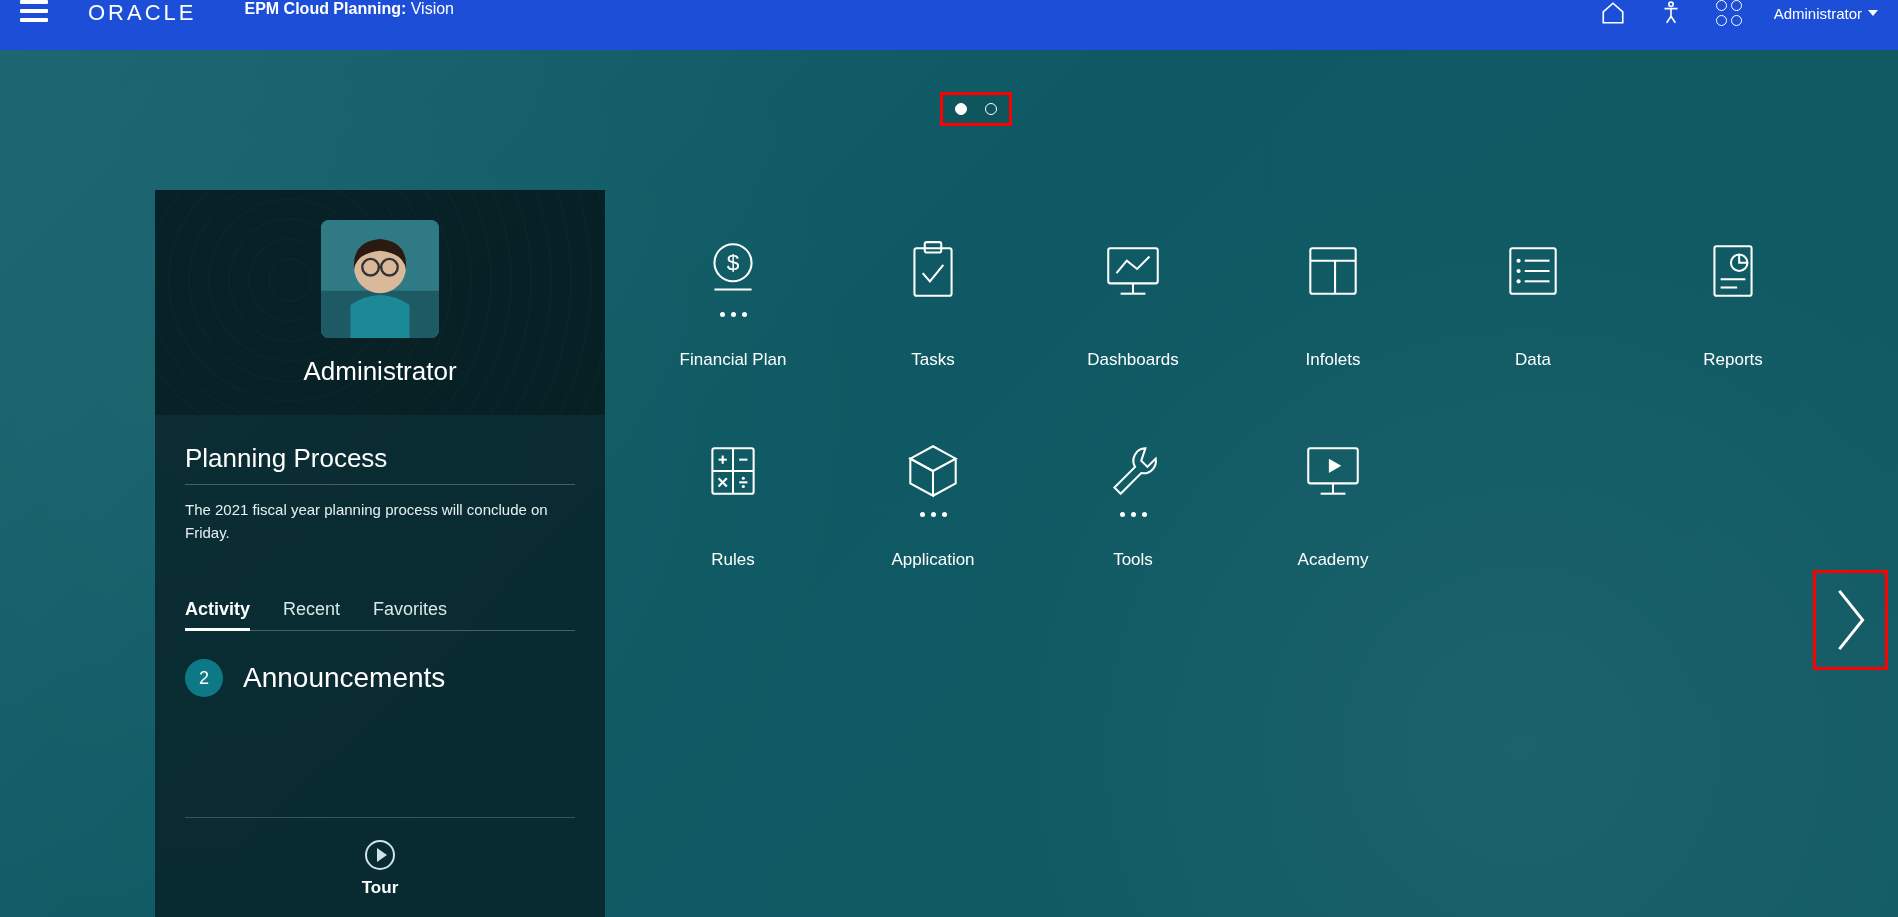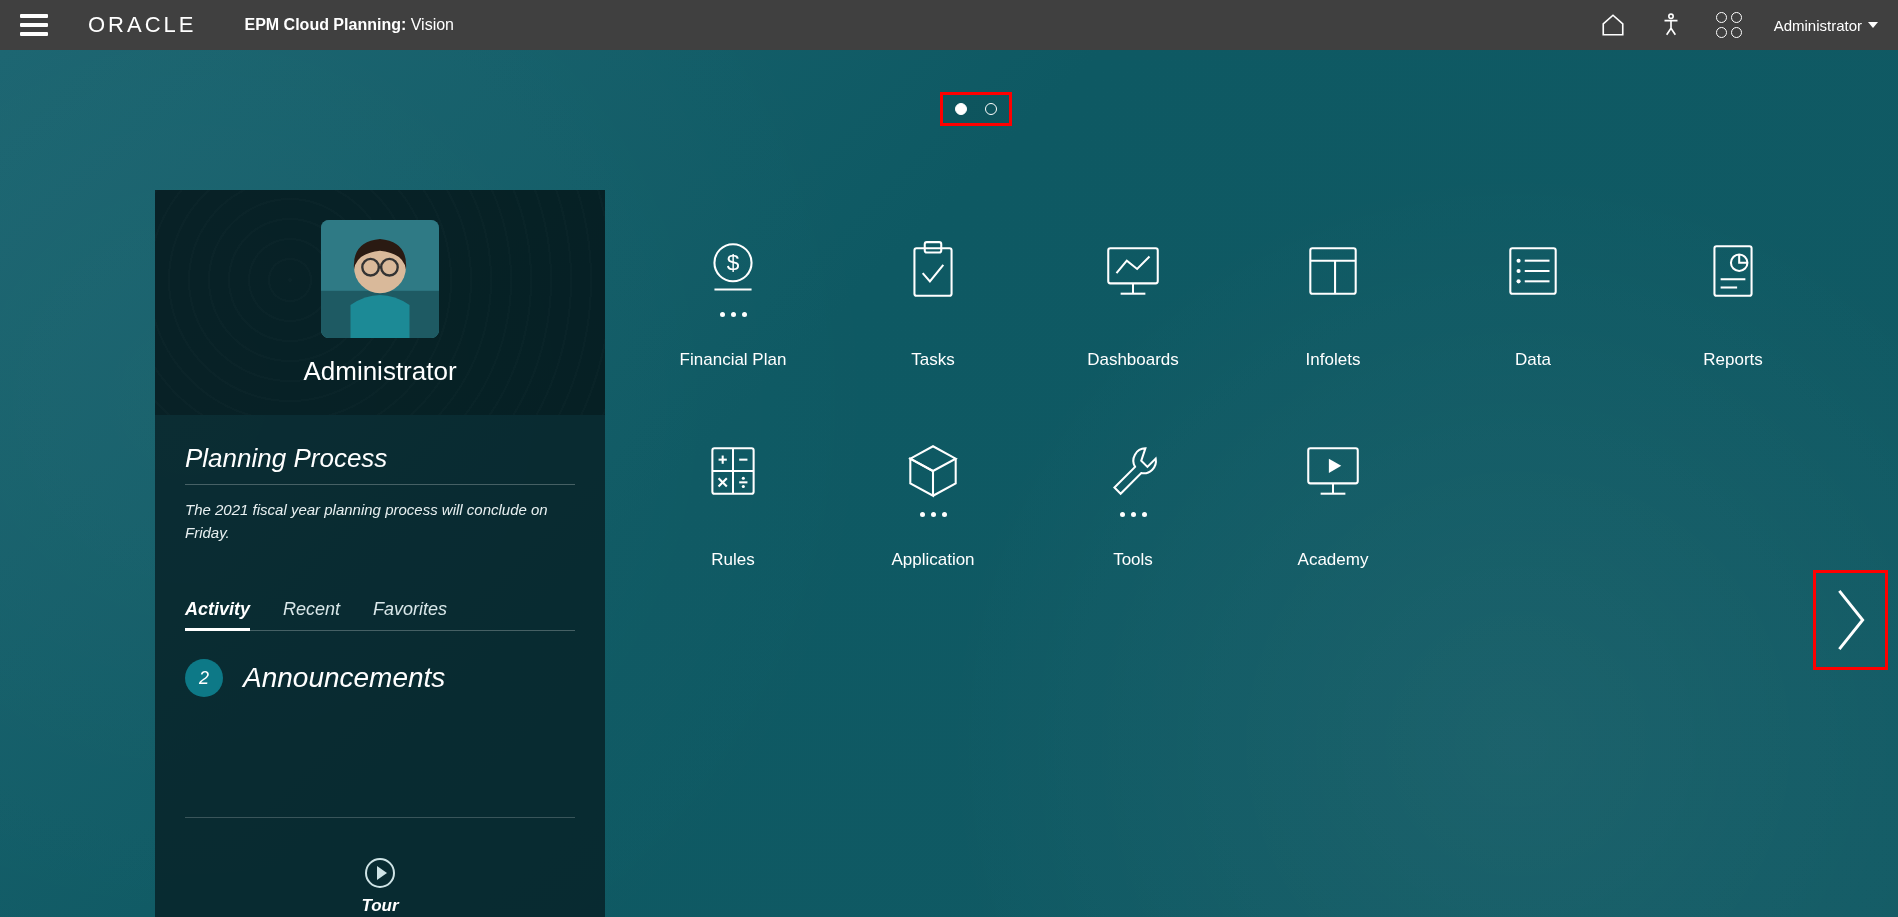--- a/index.html
+++ b/index.html
@@ -8,23 +8,23 @@
     height: 917px;
     font-family: "Helvetica Neue", Arial, sans-serif;
     overflow: hidden;
     background: #0d5e6a;
     color: #fff;
   }
   
   .header {
     position: absolute; top: 0; left: 0; right: 0;
     height: 50px;
-    background: #404040;
+    background: #1d4ed8;
     display: flex;
-    align-items: center;
+    align-items: flex-start;
     padding: 0 20px;
   }
   .hamburger {
     width: 28px; height: 22px;
     display: flex; flex-direction: column; justify-content: space-between;
     cursor: pointer;
   }
   .hamburger span { display: block; height: 4px; background:#fff; border-radius:1px;}
   .oracle-logo {
     margin-left: 40px;
@@ -111,38 +111,38 @@
   .avatar {
     width:118px; height:118px; border-radius:8px;
     background: linear-gradient(135deg,#2b6b74,#183f45);
     display:flex; align-items:center; justify-content:center;
     margin:0 auto;
     overflow:hidden;
     position:relative;
   }
   .avatar svg { width:100%; height:100%; }
   .username { margin-top:18px; font-size:26px; font-weight:300; }
-  .panel-body { padding: 28px 30px 0; font-style: italic; }
+  .panel-body { padding: 28px 30px 0; }
   .section-title { font-size:26px; font-weight:300; margin-bottom:10px; }
   .hr { height:1px; background:rgba(255,255,255,0.25); margin-bottom:14px;}
   .section-text { font-size:15px; line-height:1.5; color:#e8f0f1;}
   .tabs { display:flex; gap:33px; margin-top:55px; border-bottom:1px solid rgba(255,255,255,0.25); padding-bottom:10px;}
   .tab { font-size:18px; cursor:pointer; color:#d9e7e9;}
   .tab.active { font-weight:700; color:#fff; position:relative;}
   .tab.active::after {
     content:""; position:absolute; left:0; right:0; bottom:-11px; height:3px; background:#fff;
   }
   .activity-row { display:flex; align-items:center; gap:20px; margin-top:28px;}
   .badge {
     width:38px;height:38px;border-radius:50%;background:#0d7987;
     display:flex;align-items:center;justify-content:center;font-size:18px;font-weight:400;
   }
   .activity-label { font-size:28px; font-weight:300;}
   .tour {
-    margin-top:120px; text-align:center; border-top:1px solid rgba(255,255,255,0.2); padding-top:40px;
+    margin-top:120px; text-align:center; border-top:1px solid rgba(255,255,255,0.2); padding-top:22px;
   }
   .tour-icon {
     width:30px;height:30px;border:2px solid #cfe4e6;border-radius:50%;
     display:inline-flex;align-items:center;justify-content:center;margin-bottom:8px;cursor:pointer;
   }
   .tour-icon span {
     width:0;height:0;border-top:7px solid transparent;border-bottom:7px solid transparent;border-left:10px solid #cfe4e6;margin-left:3px;
   }
   .tour-label { font-size:17px; font-weight:600;}
 

